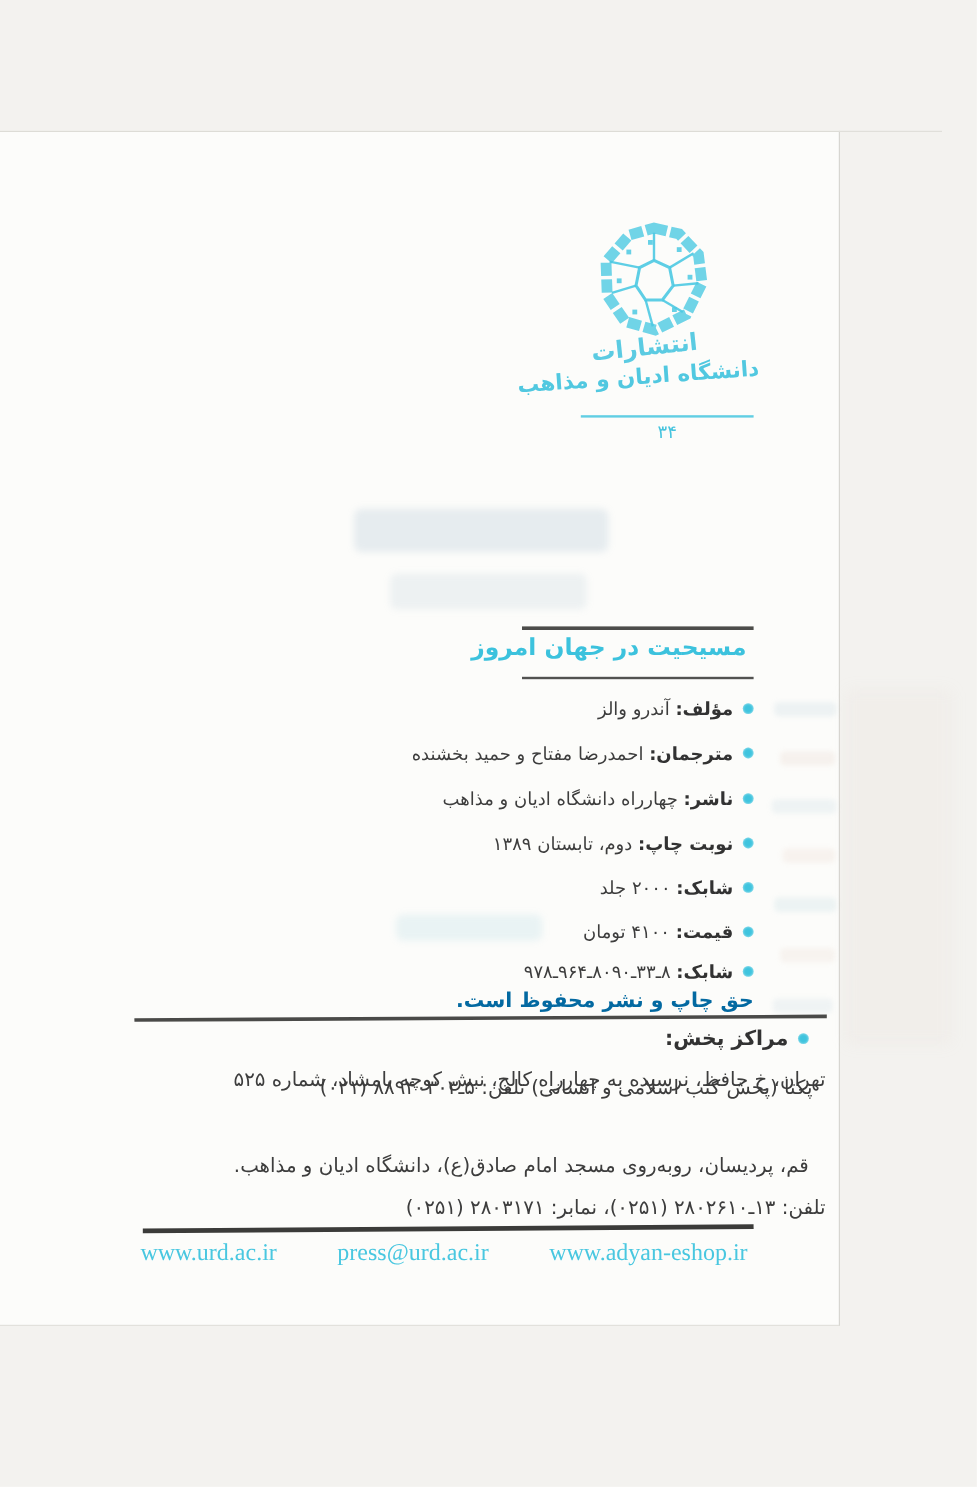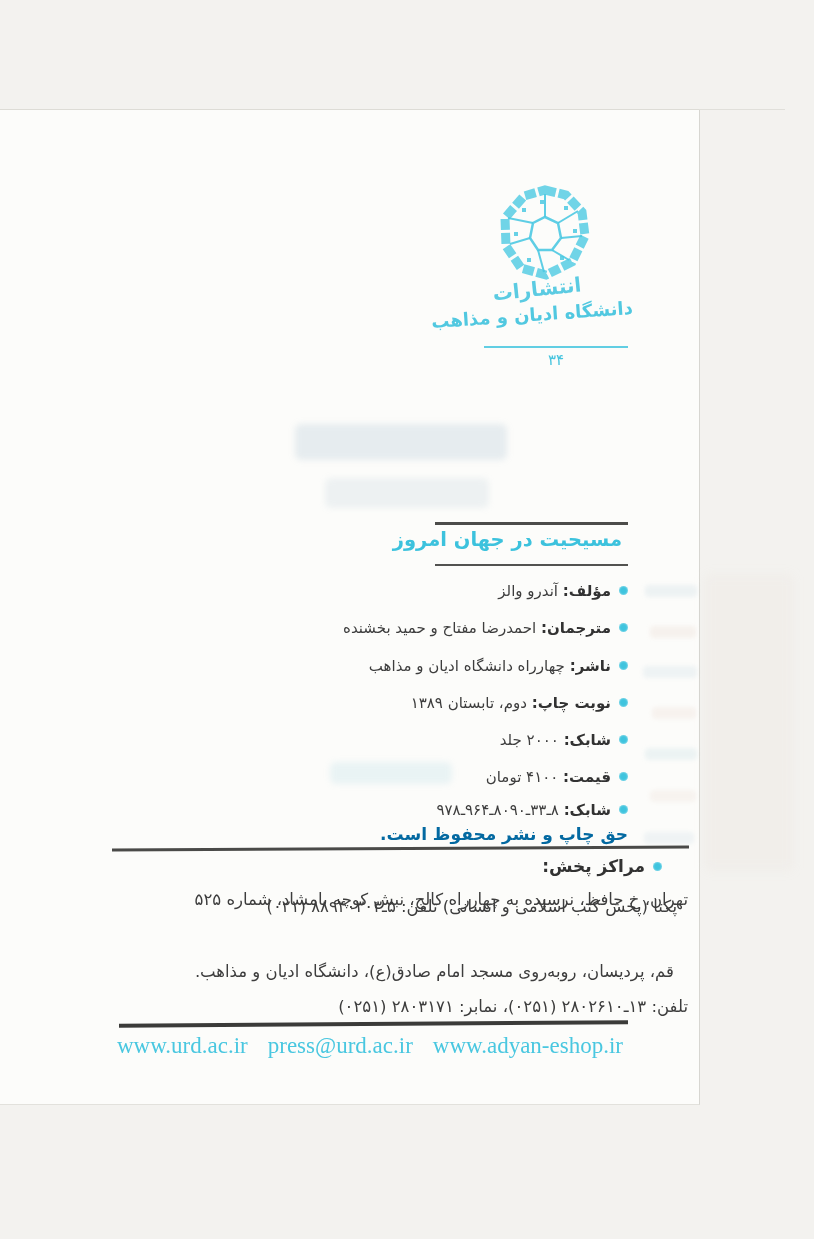--- a/index.html
+++ b/index.html
@@ -61,35 +61,35 @@
   }
   .item b,.dist-heading b{color:#323232;}
   .it-0{top:577px;} .it-1{top:614px;} .it-2{top:652px;} .it-3{top:689px;}
   .it-4{top:726px;} .it-5{top:763px;} .it-6{top:796px;text-align:center;}
   .copyright{
     right:186px;top:824px;direction:rtl;white-space:nowrap;
     color:#0369a1;font-size:17px;font-weight:bold;
   }
   .divider{left:112px;top:847px;width:577px;height:3px;background:#4a4a48;transform:rotate(-0.3deg);}
   .dist-heading{
-    right:152px;top:856px;direction:rtl;white-space:nowrap;
+    right:140px;top:856px;direction:rtl;white-space:nowrap;
     color:#323232;font-size:17px;font-weight:bold;
   }
   .addr{
     direction:rtl;text-align:center;white-space:nowrap;
     color:#3d3d3d;font-size:16.5px;
   }
   .ad-0{right:126px;top:890px;}
   .ad-1{right:137px;top:897px;}
   .ad-2{right:140px;top:962px;}
   .ad-3{right:126px;top:997px;}
   .thick-rule{left:119px;top:1022px;width:509px;height:4px;background:#3b3b39;transform:rotate(-0.4deg);}
   .url-row{
     left:117px;top:1033px;width:506px;display:flex;justify-content:space-between;
-    color:#49c7e0;font-size:23px;font-family:"Liberation Serif","DejaVu Serif",serif;
+    color:#49c7e0;font-size:20px;font-family:"Liberation Serif","DejaVu Serif",serif;
   }
 </style>
 </head>
 <body>
 
 <div class="abs page-sheet"></div>
 <div class="abs top-edge-ext"></div>
 
 <div class="abs emblem">
   <svg width="102" height="100" viewBox="0 0 102 100">

